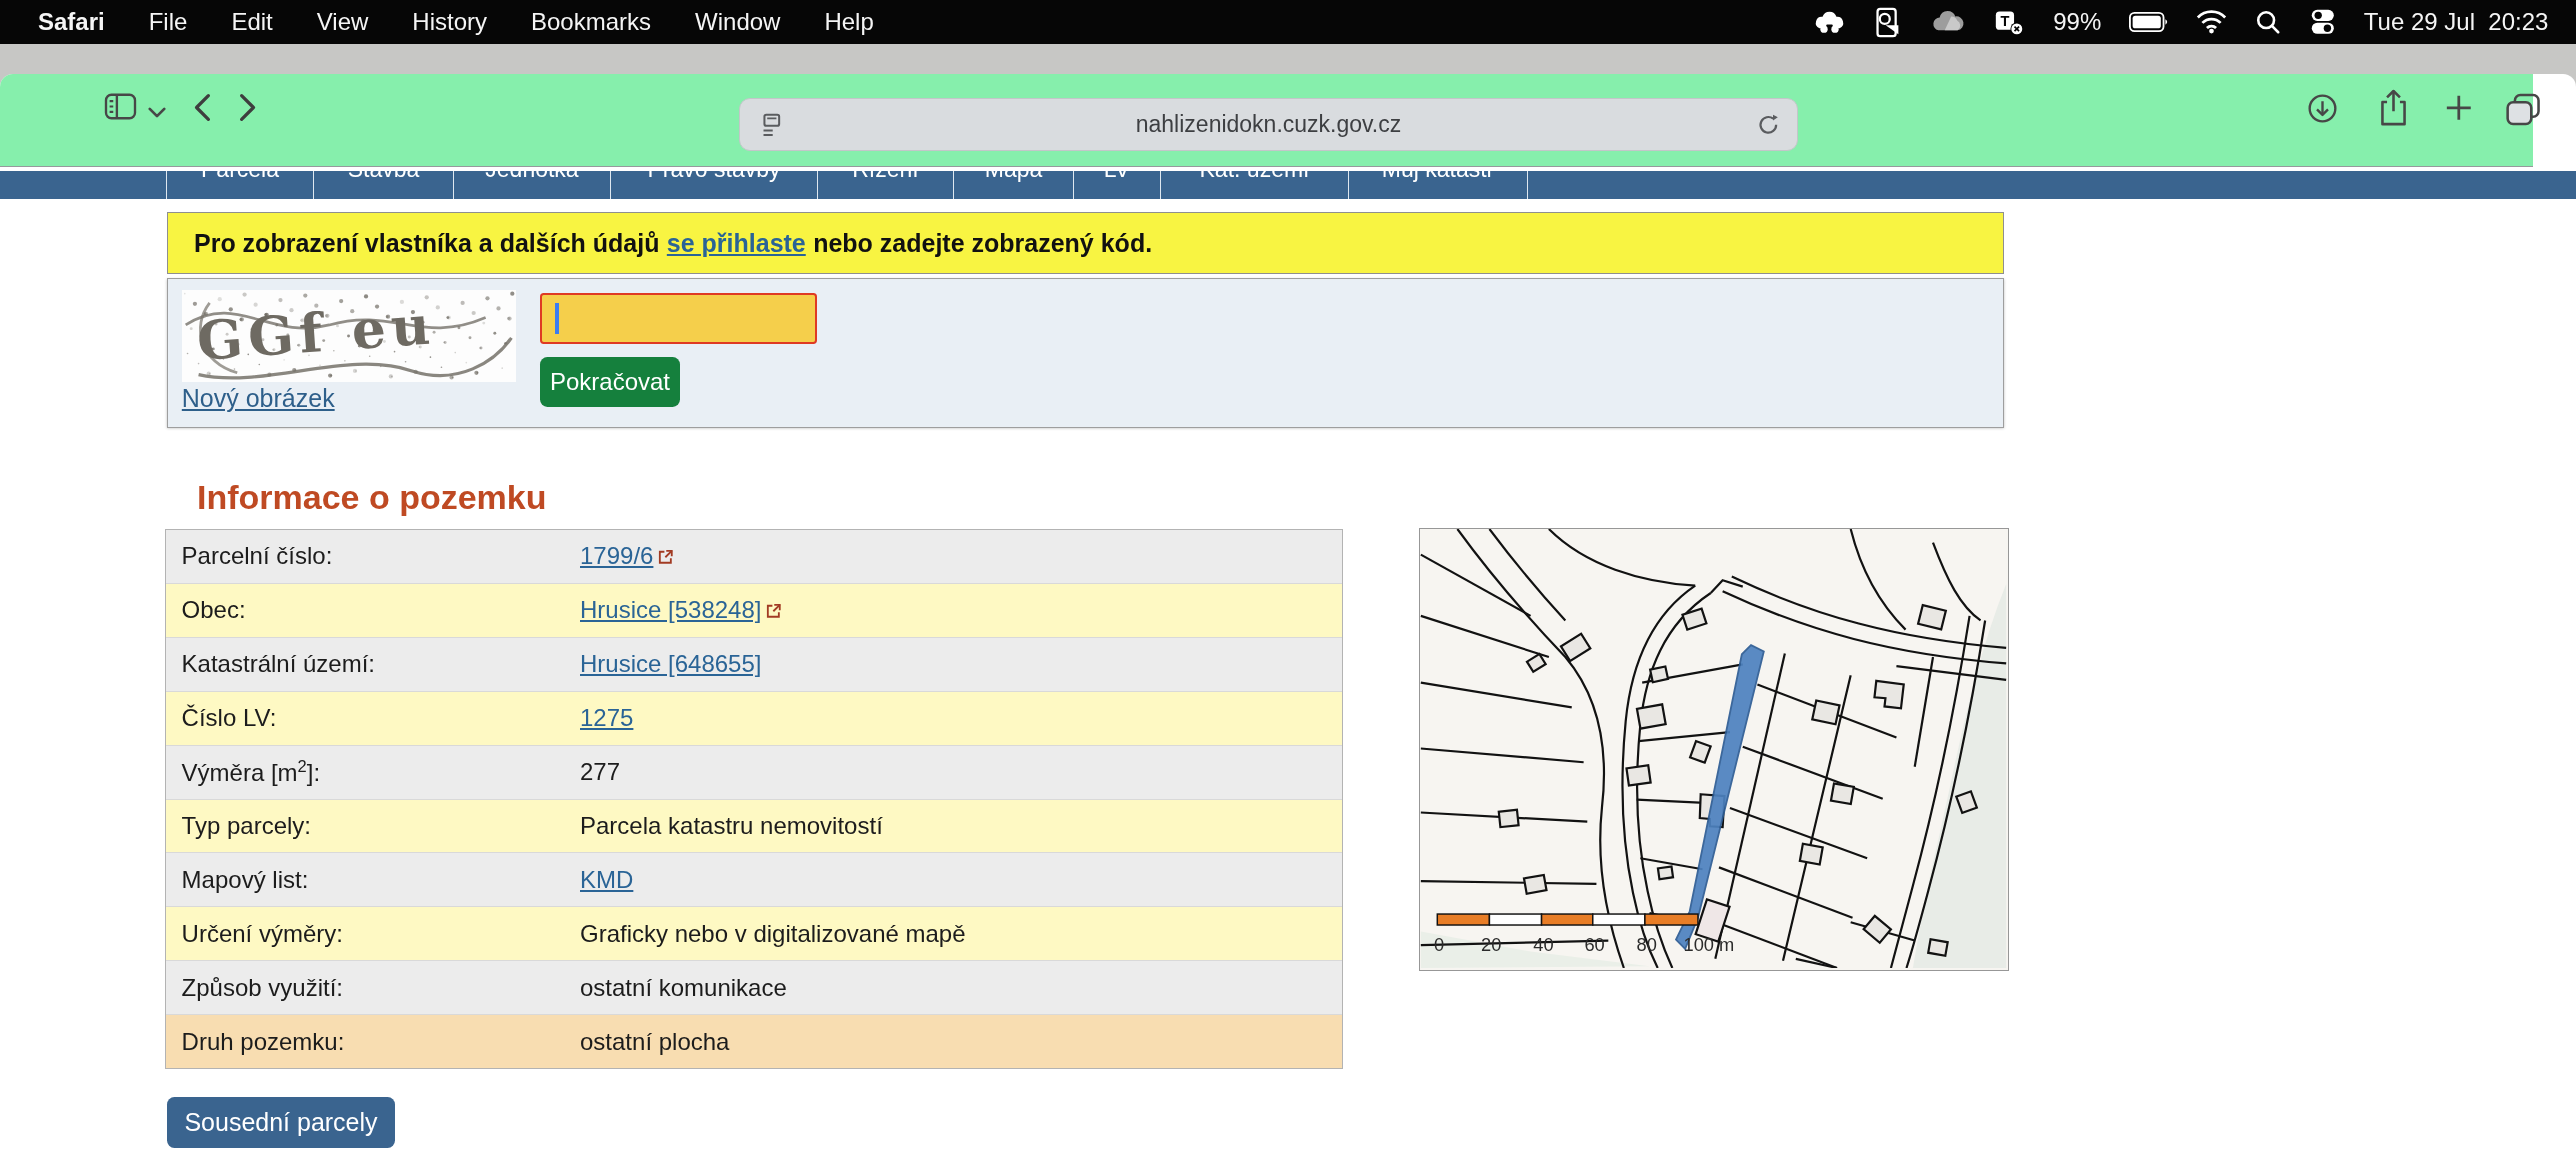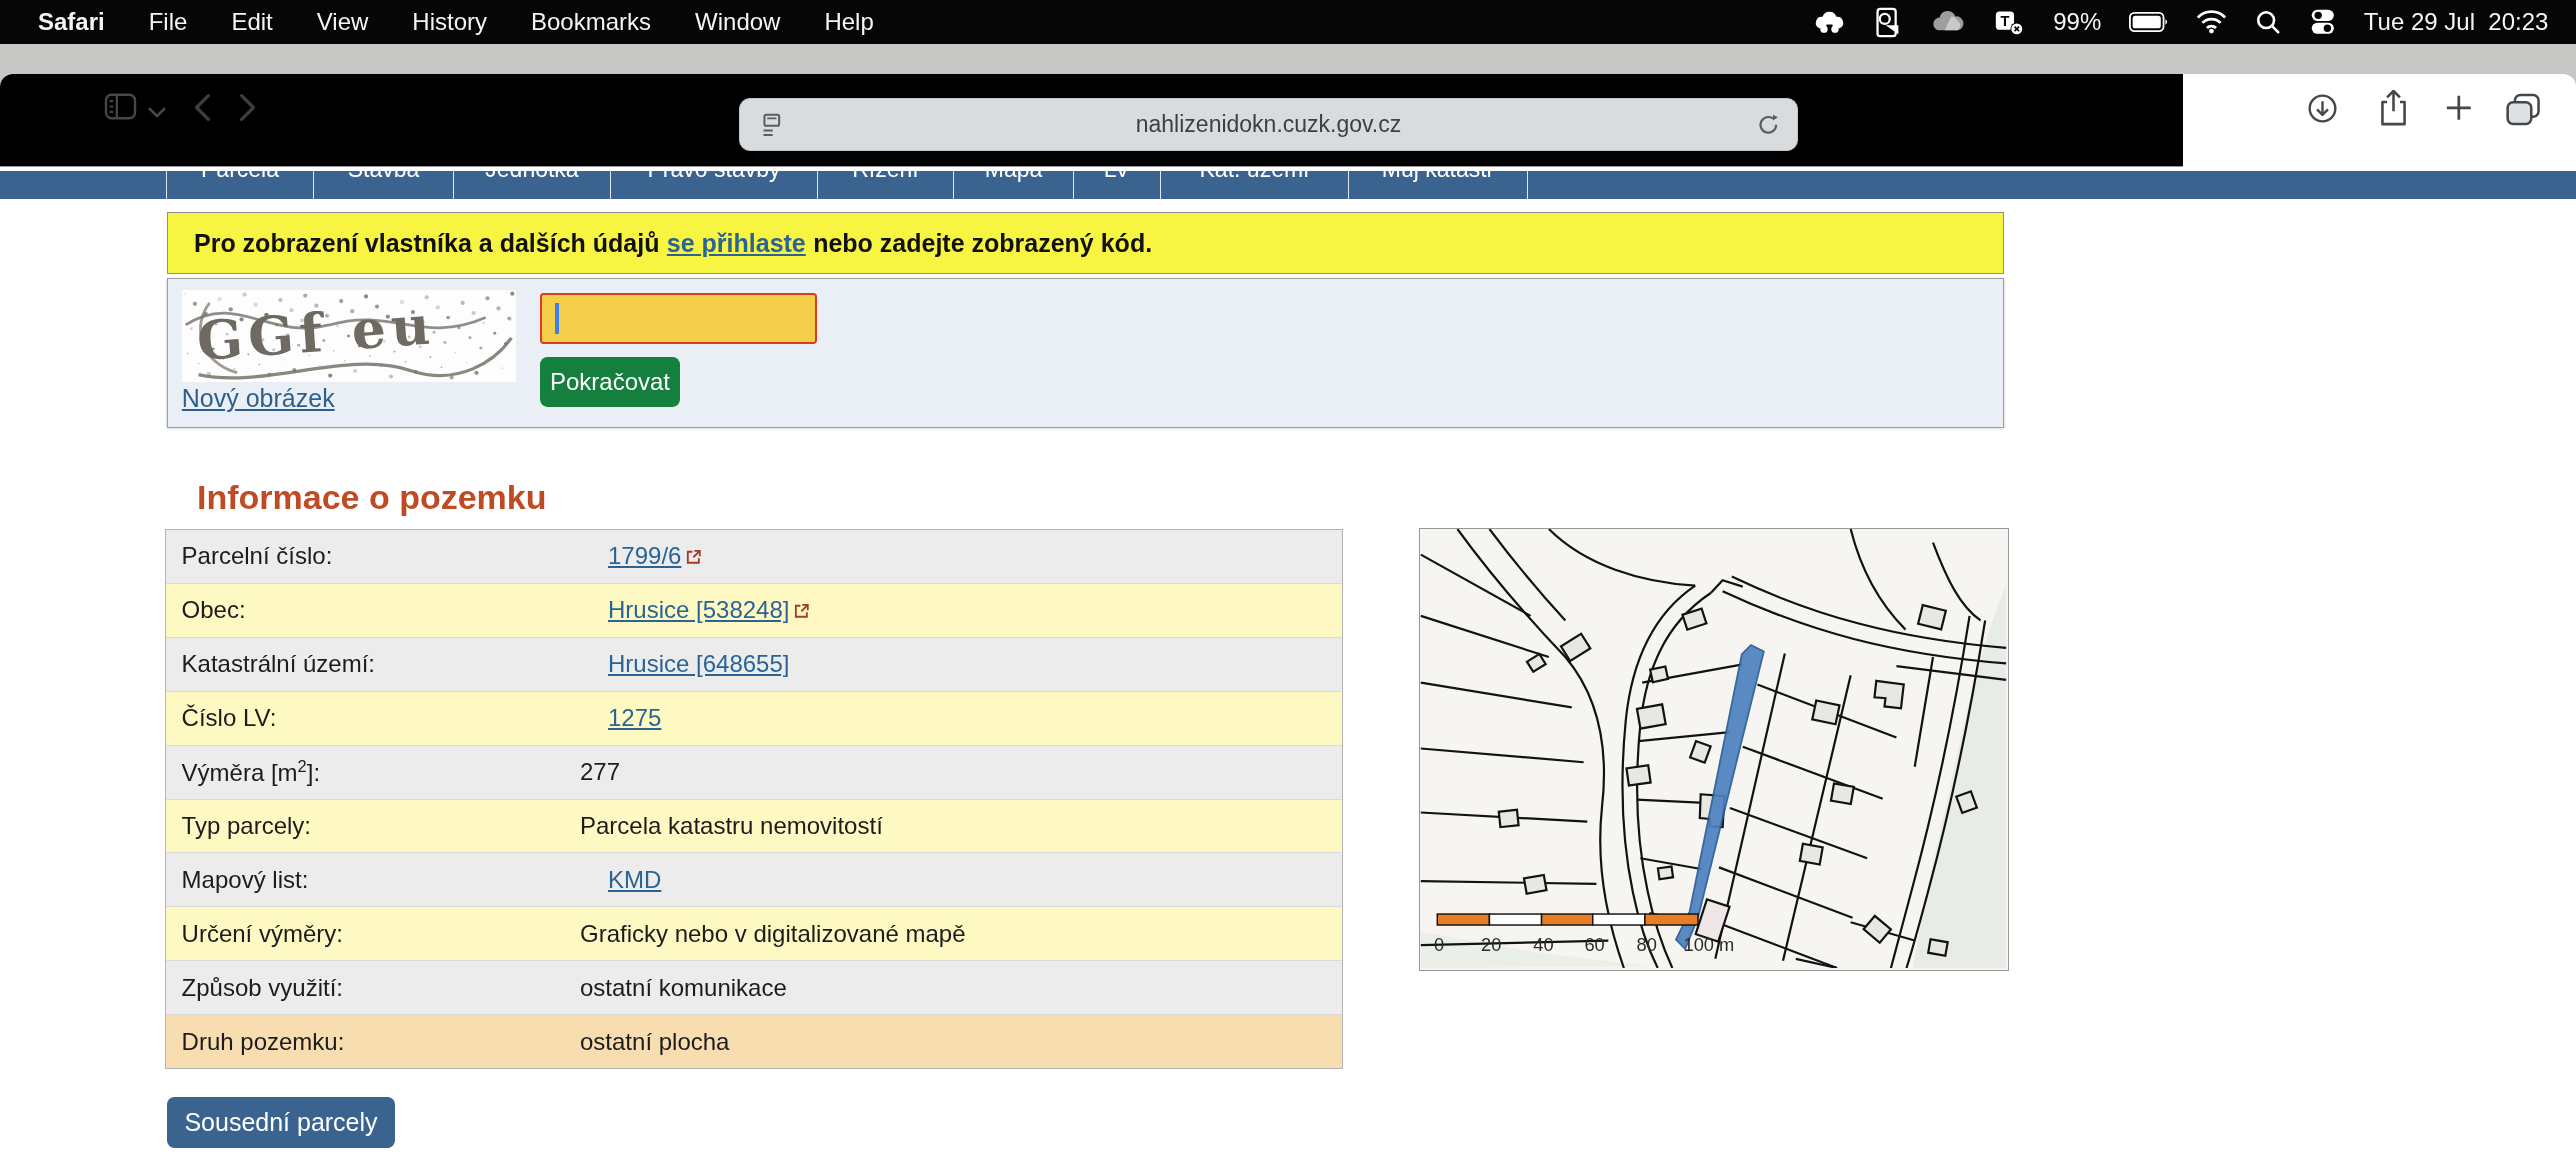--- a/index.html
+++ b/index.html
@@ -14,21 +14,21 @@
   .mitem{font-size:24px;padding:0 22px;line-height:44px;color:#f5f5f5;}
   .mitem.b{font-weight:bold;}
   .menu-right{display:flex;align-items:center;gap:27.6px;padding-right:27.6px;height:44px;}
   .sic{display:flex;align-items:center;justify-content:center;}
   .mclock{font-size:24px;color:#f5f5f5;white-space:pre;}
   .mbatt{font-size:24px;color:#f5f5f5;}
 
   
   .window{position:absolute;left:0;top:74px;width:2576px;height:1081px;background:#fff;
           border-radius:13px 13px 0 0;overflow:hidden;}
-  .toolbar{position:absolute;left:0;top:0;width:2183px;height:93px;background:#000000;
+  .toolbar{position:absolute;left:0;top:0;width:2533px;height:93px;background:#86efac;
            border-bottom:1.8px solid #97999c;}
   .tlight{position:absolute;top:112px;width:22px;height:22px;border-radius:50%;}
   .addrbar{position:absolute;left:739px;top:24px;width:1059px;height:53px;background:#d9dcdf;
            border:0.9px solid #c3c6c9;border-radius:11px;display:flex;align-items:center;}
   .addrtxt{position:absolute;left:0;right:0;text-align:center;font-size:23px;color:#3d3f42;}
   .tico{position:absolute;top:16.5px;}
 
   
   .webview{position:absolute;left:0;top:95px;width:2576px;height:986px;background:#ffffff;overflow:hidden;}
 
@@ -59,21 +59,21 @@
           display:flex;flex-direction:column;}
   .trow{flex:1;position:relative;display:flex;align-items:center;font-size:24px;color:#1c1c1c;
         border-bottom:0.9px solid #d9d9d9;}
   .trow:last-child{border-bottom:none;}
   .bg-gray{background:#ececec;}
   .bg-white{background:#fef9c3;}
   .bg-peach{background:#f8ddb1;}
   .tlabel{position:absolute;left:15.6px;}
   .tlabel sup{font-size:16.5px;}
   .tvalue{position:absolute;left:414px;display:flex;align-items:center;gap:4.6px;}
-  .lnk{color:#2a6496;text-decoration:underline;margin-left:28px;}
+  .lnk{color:#2a6496;text-decoration:underline;}
 
   .nbtn{position:absolute;left:167px;top:928px;width:228px;height:51px;background:#3a648f;border:none;
         border-radius:7.4px;color:#ffffff;font-size:25px;font-family:"Liberation Sans",sans-serif;}
 
   .mapbox{position:absolute;left:1419px;top:359px;width:590px;height:443px;border:1.8px solid #979797;
           background:#f7f5f1;}
 </style>
 </head>
 <body>
 

